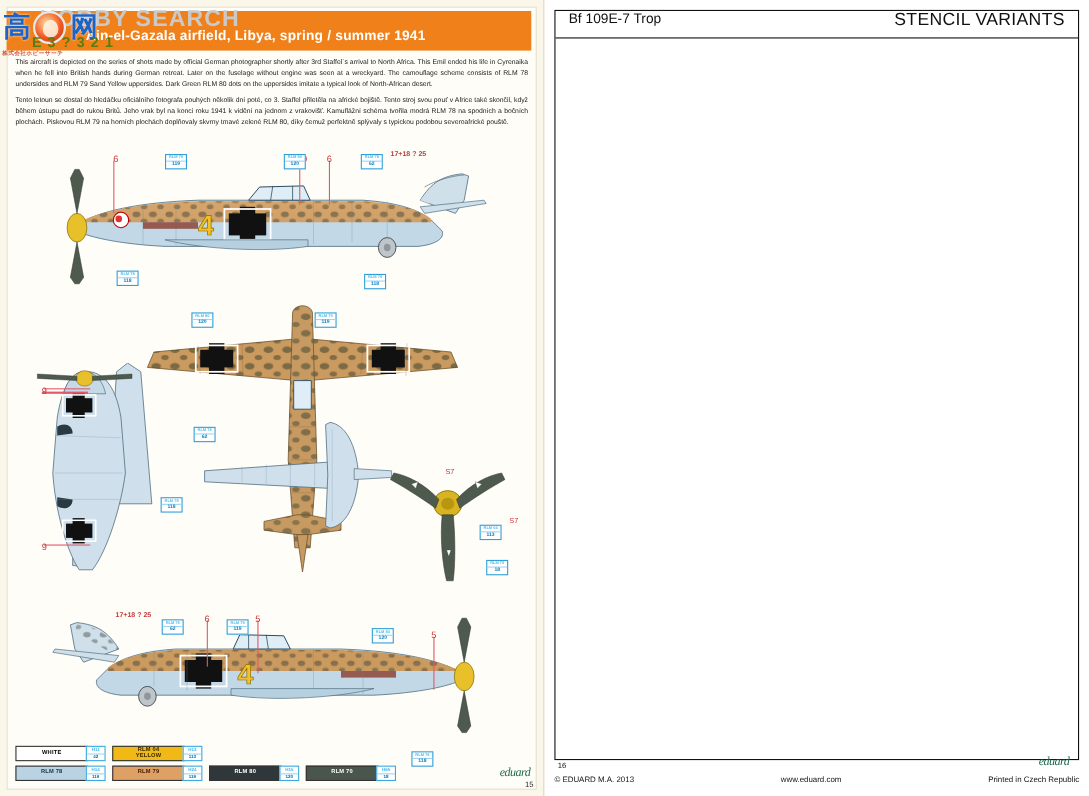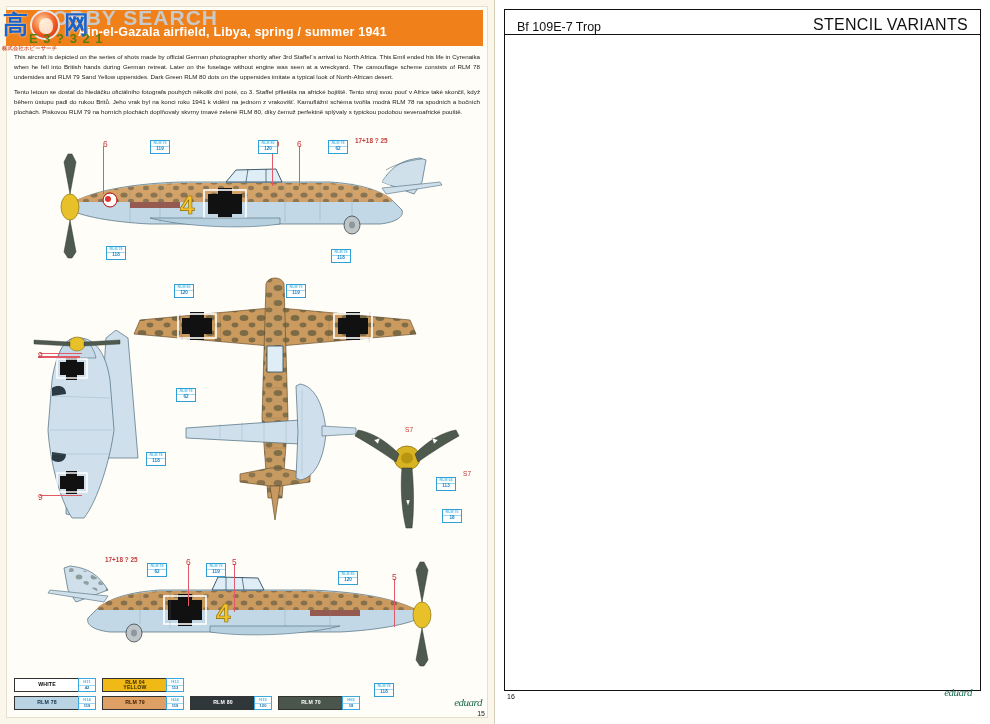--- a/index.html
+++ b/index.html
@@ -111,21 +111,21 @@
 
   
   .page-right { width: 495px; height: 724px; background: #ffffff; position: relative; }
   .rp-frame {
     position: absolute; left: 9px; top: 9px; right: 9px; bottom: 33px;
     border: 1.6px solid #111;
   }
   .rp-titlebar {
     position: absolute; left: 0; top: 0; right: 0; height: 25px;
     border-bottom: 1.6px solid #111;
-    display: flex; align-items: flex-end; justify-content: space-between;
+    display: flex; align-items: flex-start; justify-content: space-between;
     padding: 0 12px;
   }
   .rp-title { font-size: 12.5px; color: #111; }
   .rp-subtitle { font-size: 16px; color: #111; letter-spacing: .3px; }
   .rp-footer {
     position: absolute; left: 9px; right: 9px; bottom: 6px; height: 20px;
     display: flex; align-items: center; justify-content: space-between;
     font-size: 7.2px; color: #111;
   }
   .pagenum-r { position: absolute; left: 12px; bottom: 24px; font-size: 7px; color: #111; }
@@ -602,14 +602,19 @@
       
       
       
     </div>
 
     <div id="right-labels"></div>
 
     <div class="pagenum-r">16</div>
     <div class="eduard-logo eduard-r">eduard</div>
 
+    <div class="rp-footer">
+      <span>© EDUARD M.A. 2013</span>
+      <span>www.eduard.com</span>
+      <span>Printed in Czech Republic</span>
+    </div>
   </div>
 </div>
 
 </body></html>

